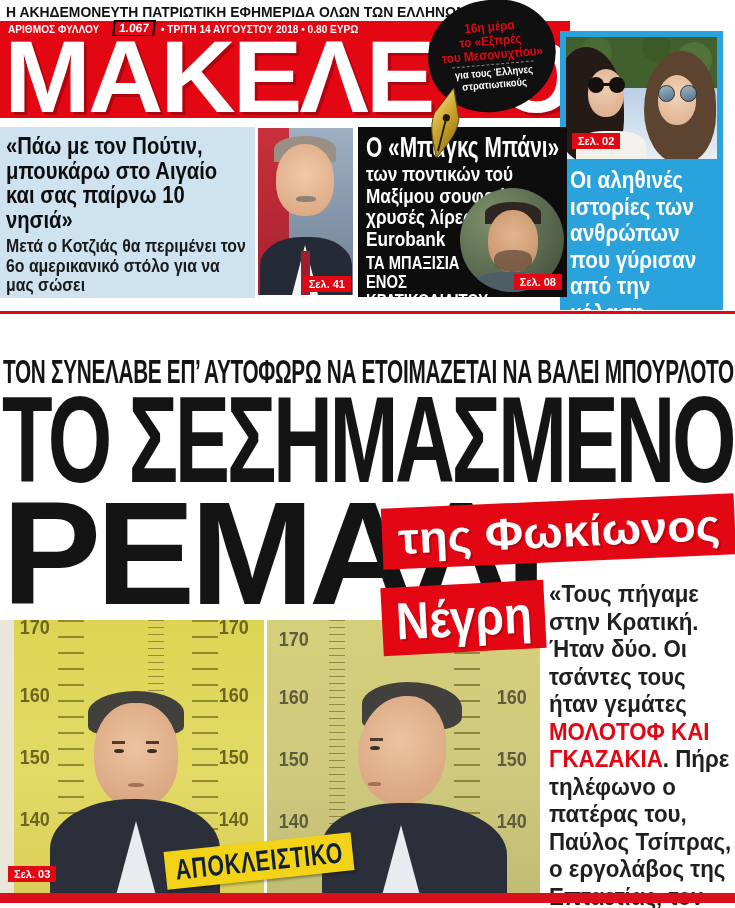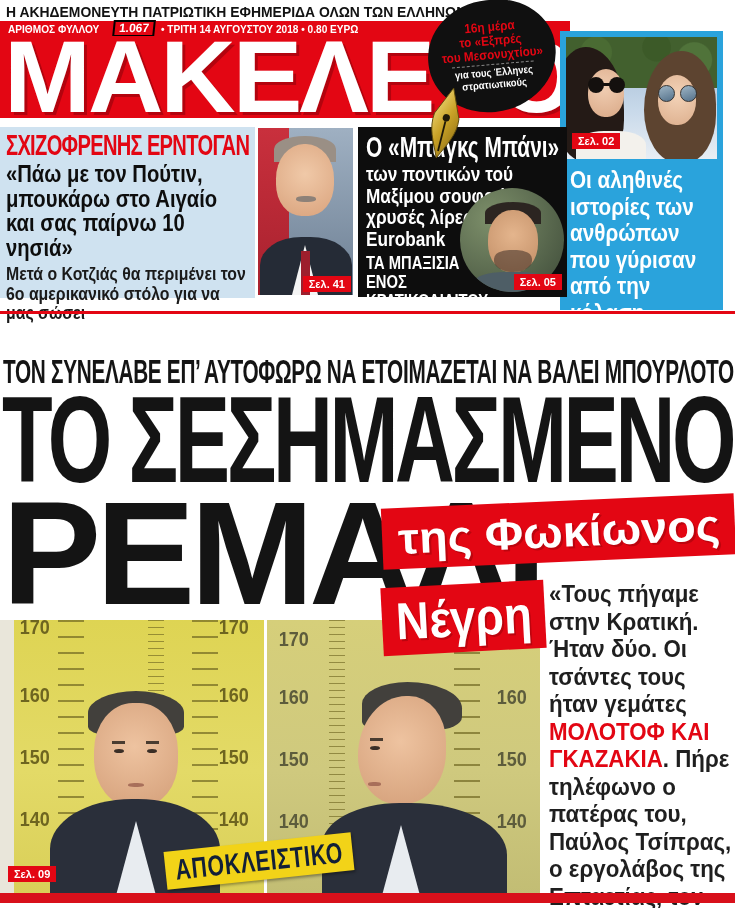--- a/index.html
+++ b/index.html
@@ -198,23 +198,20 @@
           <div class="lens r"></div>
       </div>
     </div>
     <span class="badge-page sel02">Σελ. 02</span>
     <div class="blue-headline-wrap">
       <div class="blue-headline">Οι αληθινές ιστορίες των ανθρώπων που γύρισαν από την κόλαση</div>
     </div>
   </div>
 
   <div class="abs erdo-box">
-    <div class="erdo-headline-wrap">
-      <span class="fitx erdo-headline" style="transform: scaleX(0.694286);">ΣΧΙΖΟΦΡΕΝΗΣ ΕΡΝΤΟΓΑΝ</span>
-    </div>
     <div class="erdo-quote">«Πάω με τον Πούτιν, μπουκάρω στο Αιγαίο και σας παίρνω 10 νησιά»</div>
     <div class="erdo-sub">Μετά ο Κοτζιάς θα περιμένει τον 6ο αμερικανικό στόλο για να μας σώσει</div>
   </div>
   <div class="abs erdo-photo">
     <div class="erdo-flag"></div>
     <div class="erdo-bg-r"></div>
     <div class="erdo-hair"></div>
     <div class="erdo-face"></div>
     <div class="erdo-stache"></div>
     <div class="erdo-suit"></div>
@@ -228,21 +225,21 @@
       <span class="fitx euro-headline" style="transform: scaleX(0.720149);">Ο «Μπαγκς Μπάνι»</span>
     </div>
     <div class="euro-body">των ποντικών τού Μαξίμου σουφρώνει χρυσές λίρες από τη Eurobank</div>
     <div class="euro-caps">ΤΑ ΜΠΑΞΙΣΙΑ ΕΝΟΣ ΚΡΑΤΙΚΟΔΙΑΙΤΟΥ ΚΟΜΜΑΤΟΣΚΥΛΟΥ</div>
     <div class="euro-circle">
       <div class="euro-hair"></div>
       <div class="euro-face"></div>
       <div class="euro-stubble"></div>
       <div class="euro-shirt"></div>
     </div>
-    <span class="badge-page sel08">Σελ. 05</span>
+    <span class="badge-page sel08">Σελ. 08</span>
   </div>
 
   <div class="abs red-rule"></div>
 
   <div class="abs head1-wrap">
     <span class="fitx head1" style="transform: scaleX(0.679368);">ΤΟ ΣΕΣΗΜΑΣΜΕΝΟ</span>
   </div>
 
   <div class="abs kicker2-wrap">
     <span class="fitx kicker" style="transform: scaleX(0.62963);">ΤΟΝ ΣΥΝΕΛΑΒΕ ΕΠ’ ΑΥΤΟΦΩΡΩ ΝΑ ΕΤΟΙΜΑΖΕΤΑΙ ΝΑ ΒΑΛΕΙ ΜΠΟΥΡΛΟΤΟ</span>
@@ -301,21 +298,21 @@
       <div class="p-hair" style="left:40px;top:24px;width:100px;height:48px;border-radius:50% 60% 30% 20%"></div>
       <div class="p-head" style="left:36px;top:38px;width:88px;height:108px;border-radius:55% 42% 48% 44%"></div>
       <div class="p-brow" style="left:48px;top:80px"></div>
       <div class="p-eye" style="left:48px;top:88px"></div>
       <div class="p-mouth" style="left:46px;top:124px;width:13px"></div>
       <div class="p-suit" style="left:0;width:185px;height:100px;border-radius:42% 52% 0 0"></div>
       <div class="p-shirt" style="left:58px;width:42px;height:78px"></div>
     </div>
   </div>
 
-  <span class="abs badge-page sel03">Σελ. 09</span>
+  <span class="abs badge-page sel03">Σελ. 03</span>
   <div class="abs exclusive">
     <div class="exclusive-wrap">
       <span class="fitx exclusive-text" style="transform: scaleX(0.733624);">ΑΠΟΚΛΕΙΣΤΙΚΟ</span>
     </div>
   </div>
 
   <div class="abs quote-col">
     <p class="quote" style="margin:0">
       <span>«Τους πήγαμε στην Κρατική. Ήταν δύο. Οι τσάντες τους ήταν γεμάτες </span><span class="hl">ΜΟΛΟΤΟΦ ΚΑΙ ΓΚΑΖΑΚΙΑ</span><span>. Πήρε τηλέφωνο ο πατέρας του, Παύλος Τσίπρας, ο εργολάβος της Επταετίας, τον Μητσοτάκη και τον άφησαν ελεύθερο»</span>
     </p>

